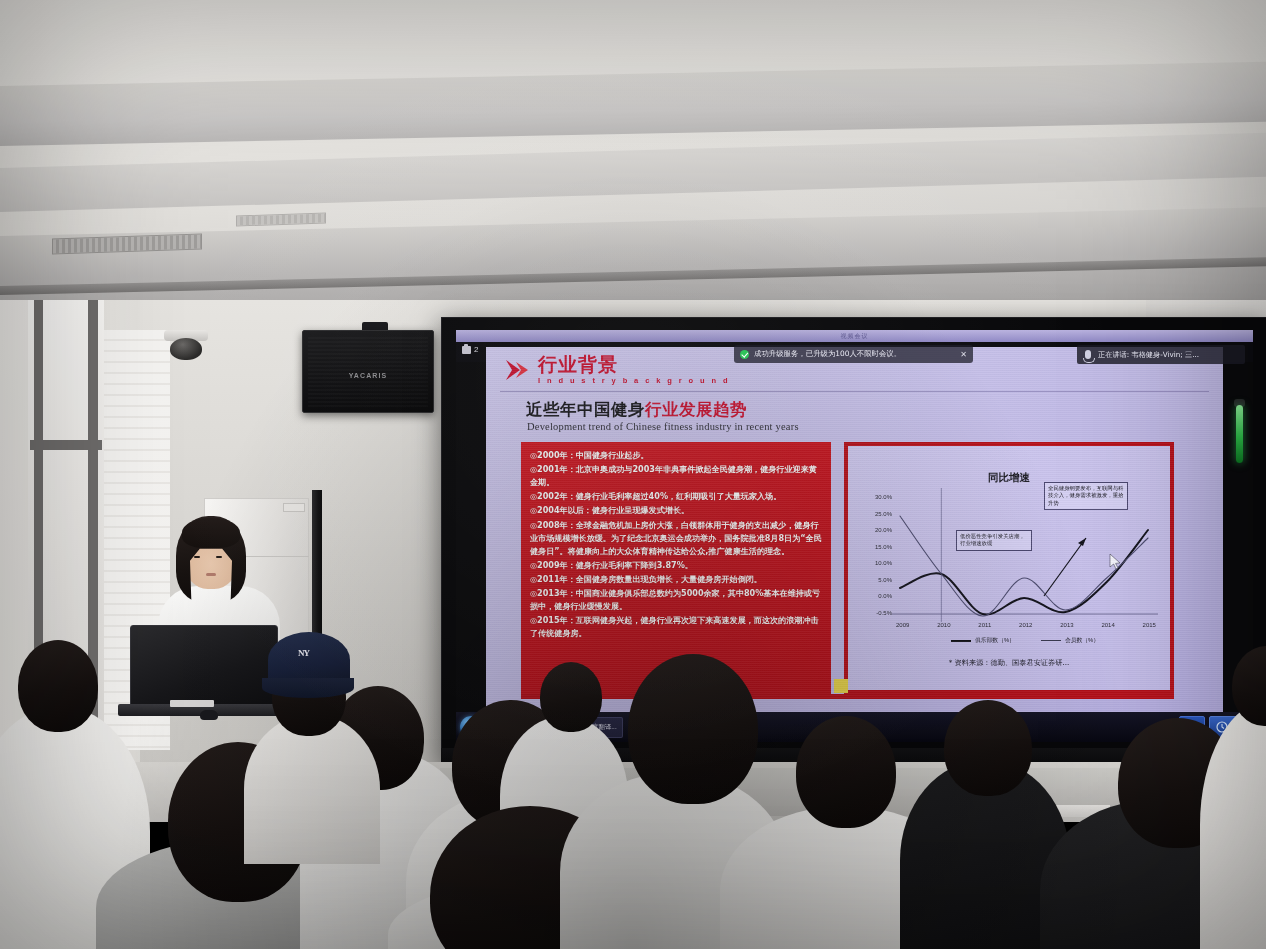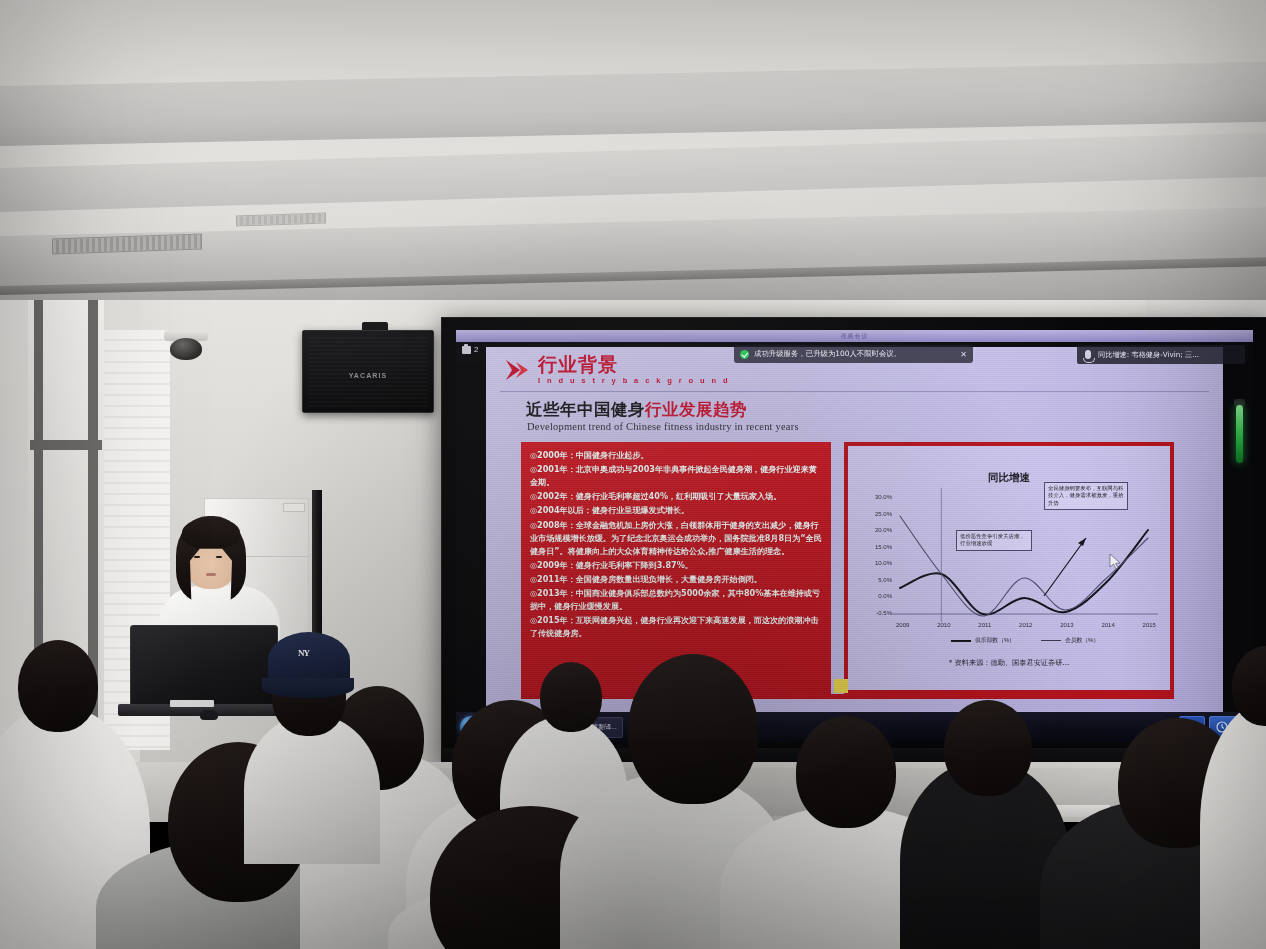--- a/index.html
+++ b/index.html
@@ -486,21 +486,21 @@
     </div>
 
     <div class="toast">
       <span class="toast-check"></span>
       <span>成功升级服务，已升级为100人不限时会议。</span>
       <span class="toast-x">✕</span>
     </div>
 
     <div class="speaking">
       <span class="mic-ico"></span>
-      <span>同比增速: 韦格健身-Vivin; 三...</span>
+      <span>正在讲话: 韦格健身-Vivin; 三...</span>
     </div>
 
     <div class="slide">
 
       <svg class="sld-arrow" viewBox="0 0 30 22">
         <path d="M2 1 L16 11 L2 21 L8 11 Z" fill="#c8102e"></path>
         <path d="M12 3 L24 11 L12 19 L17 11 Z" fill="#e03040"></path>
       </svg>
 
       <div class="sld-brand">

